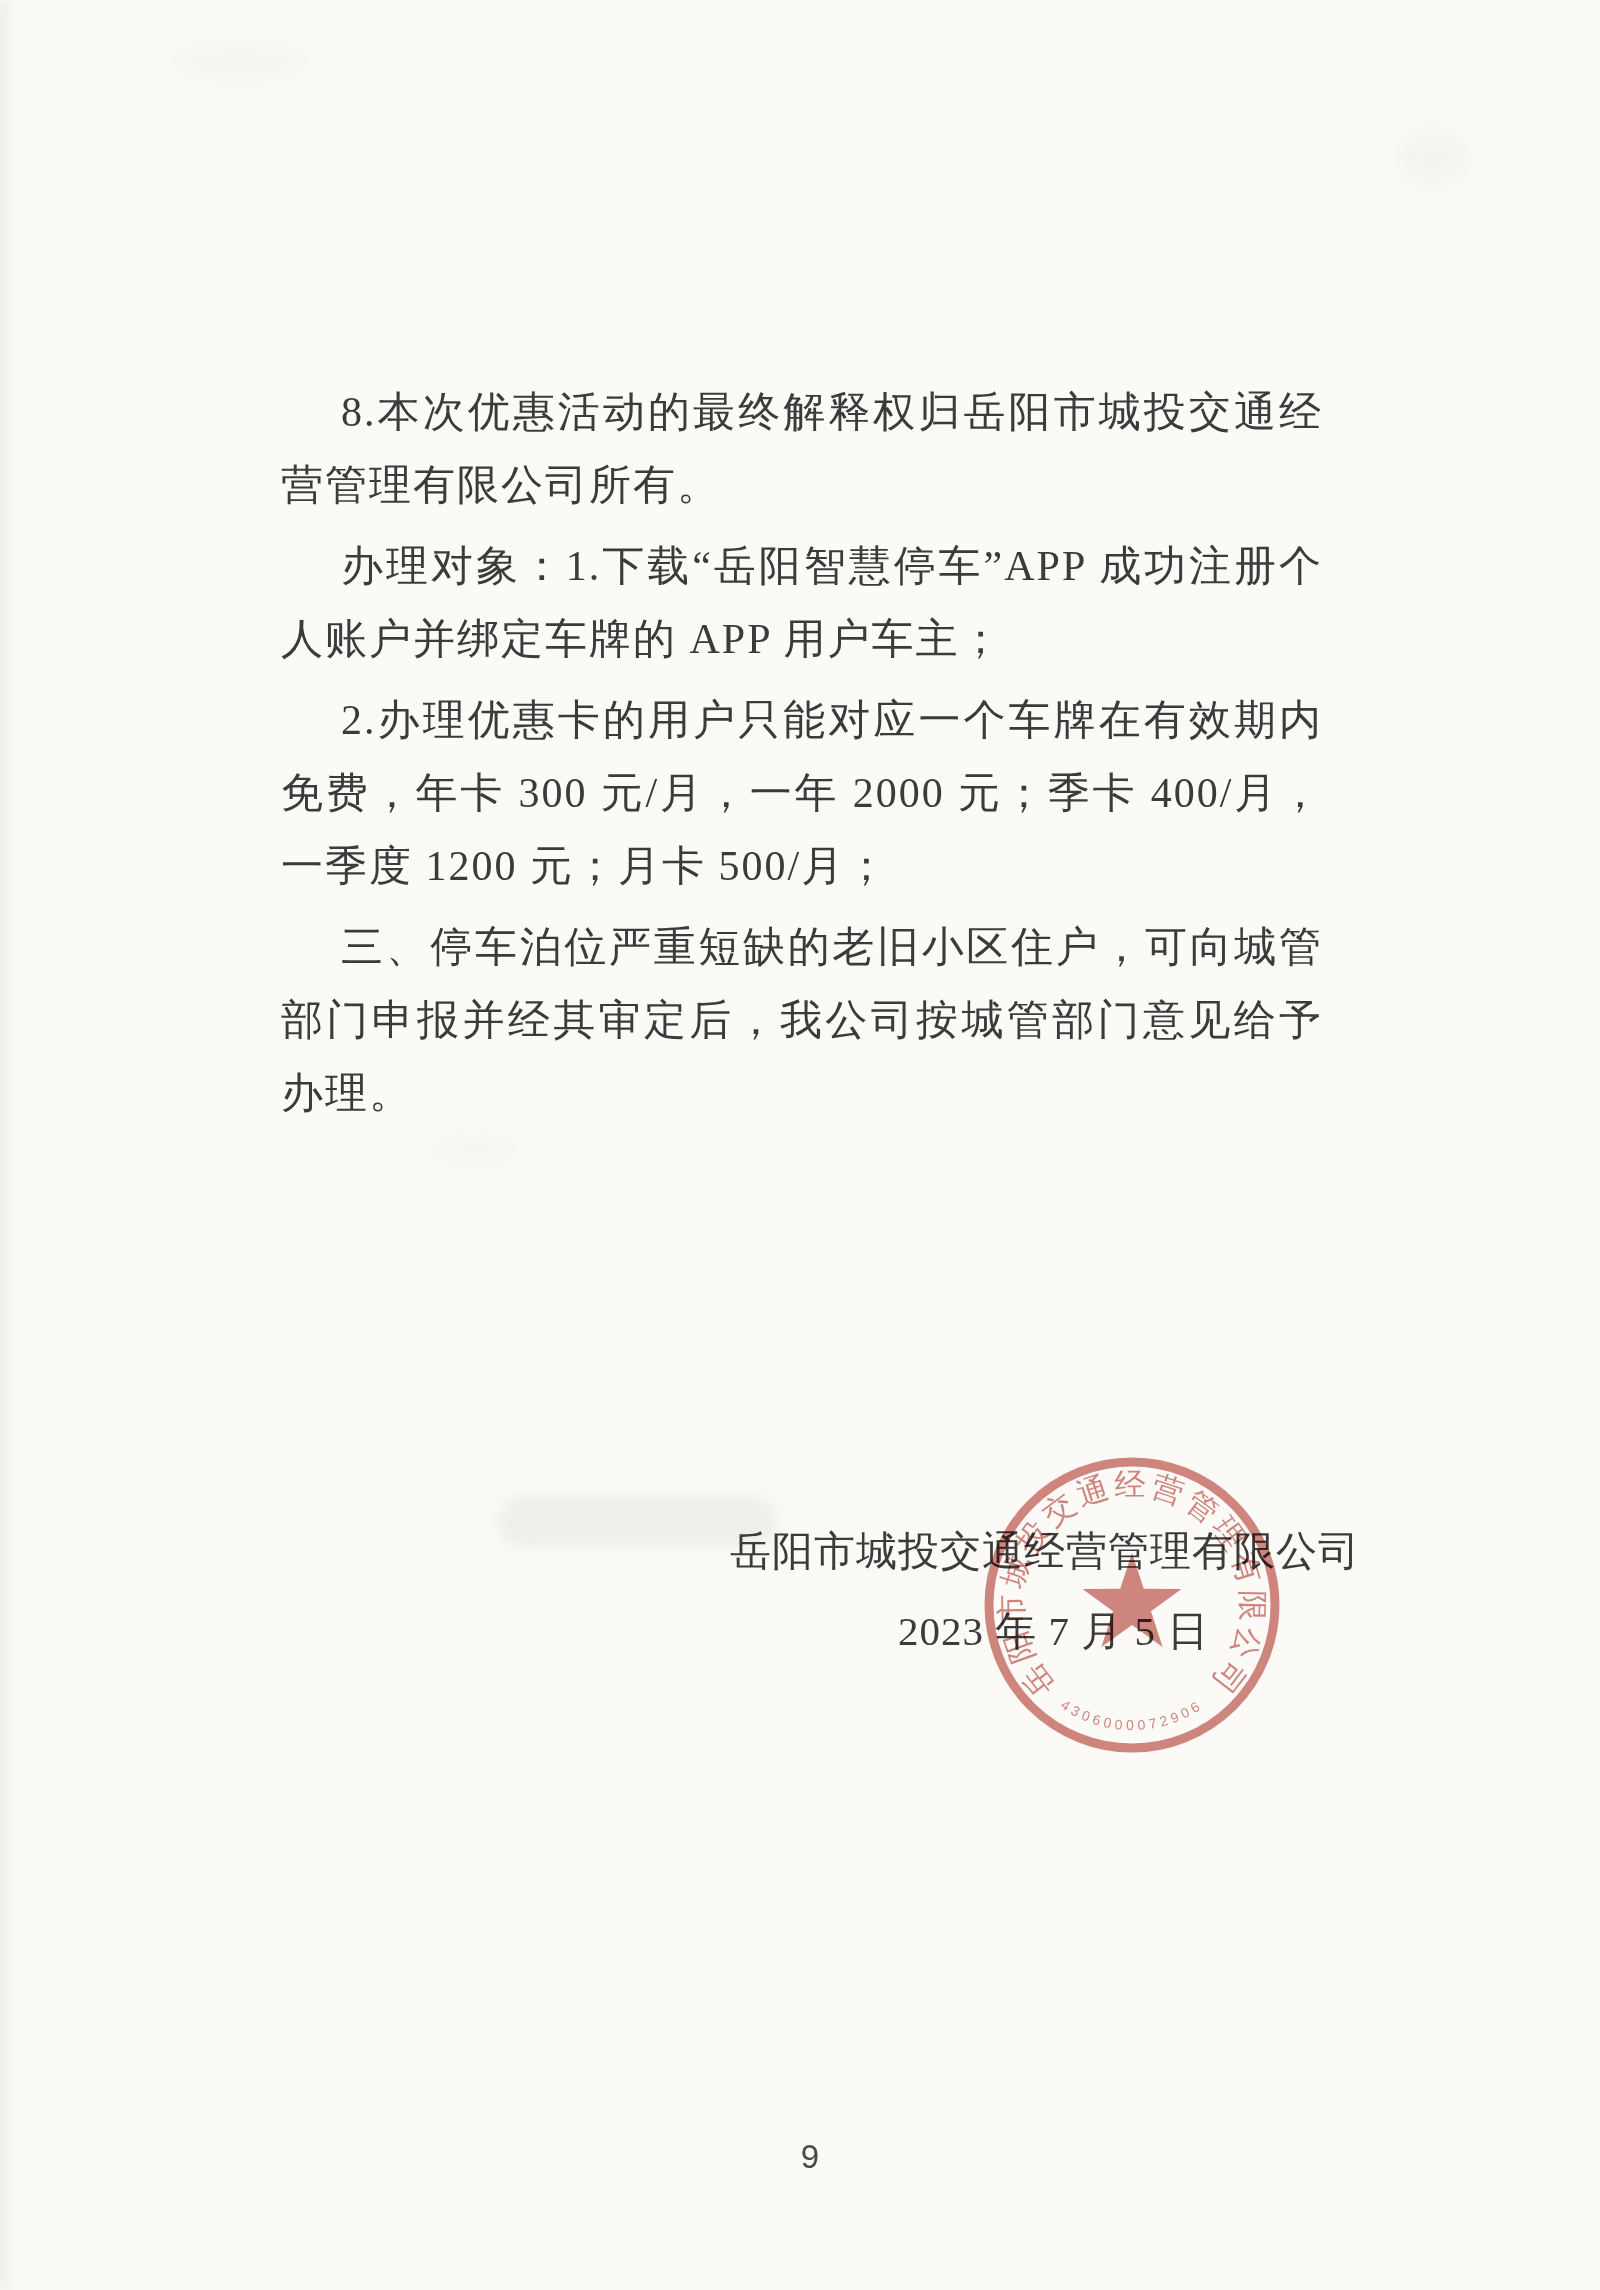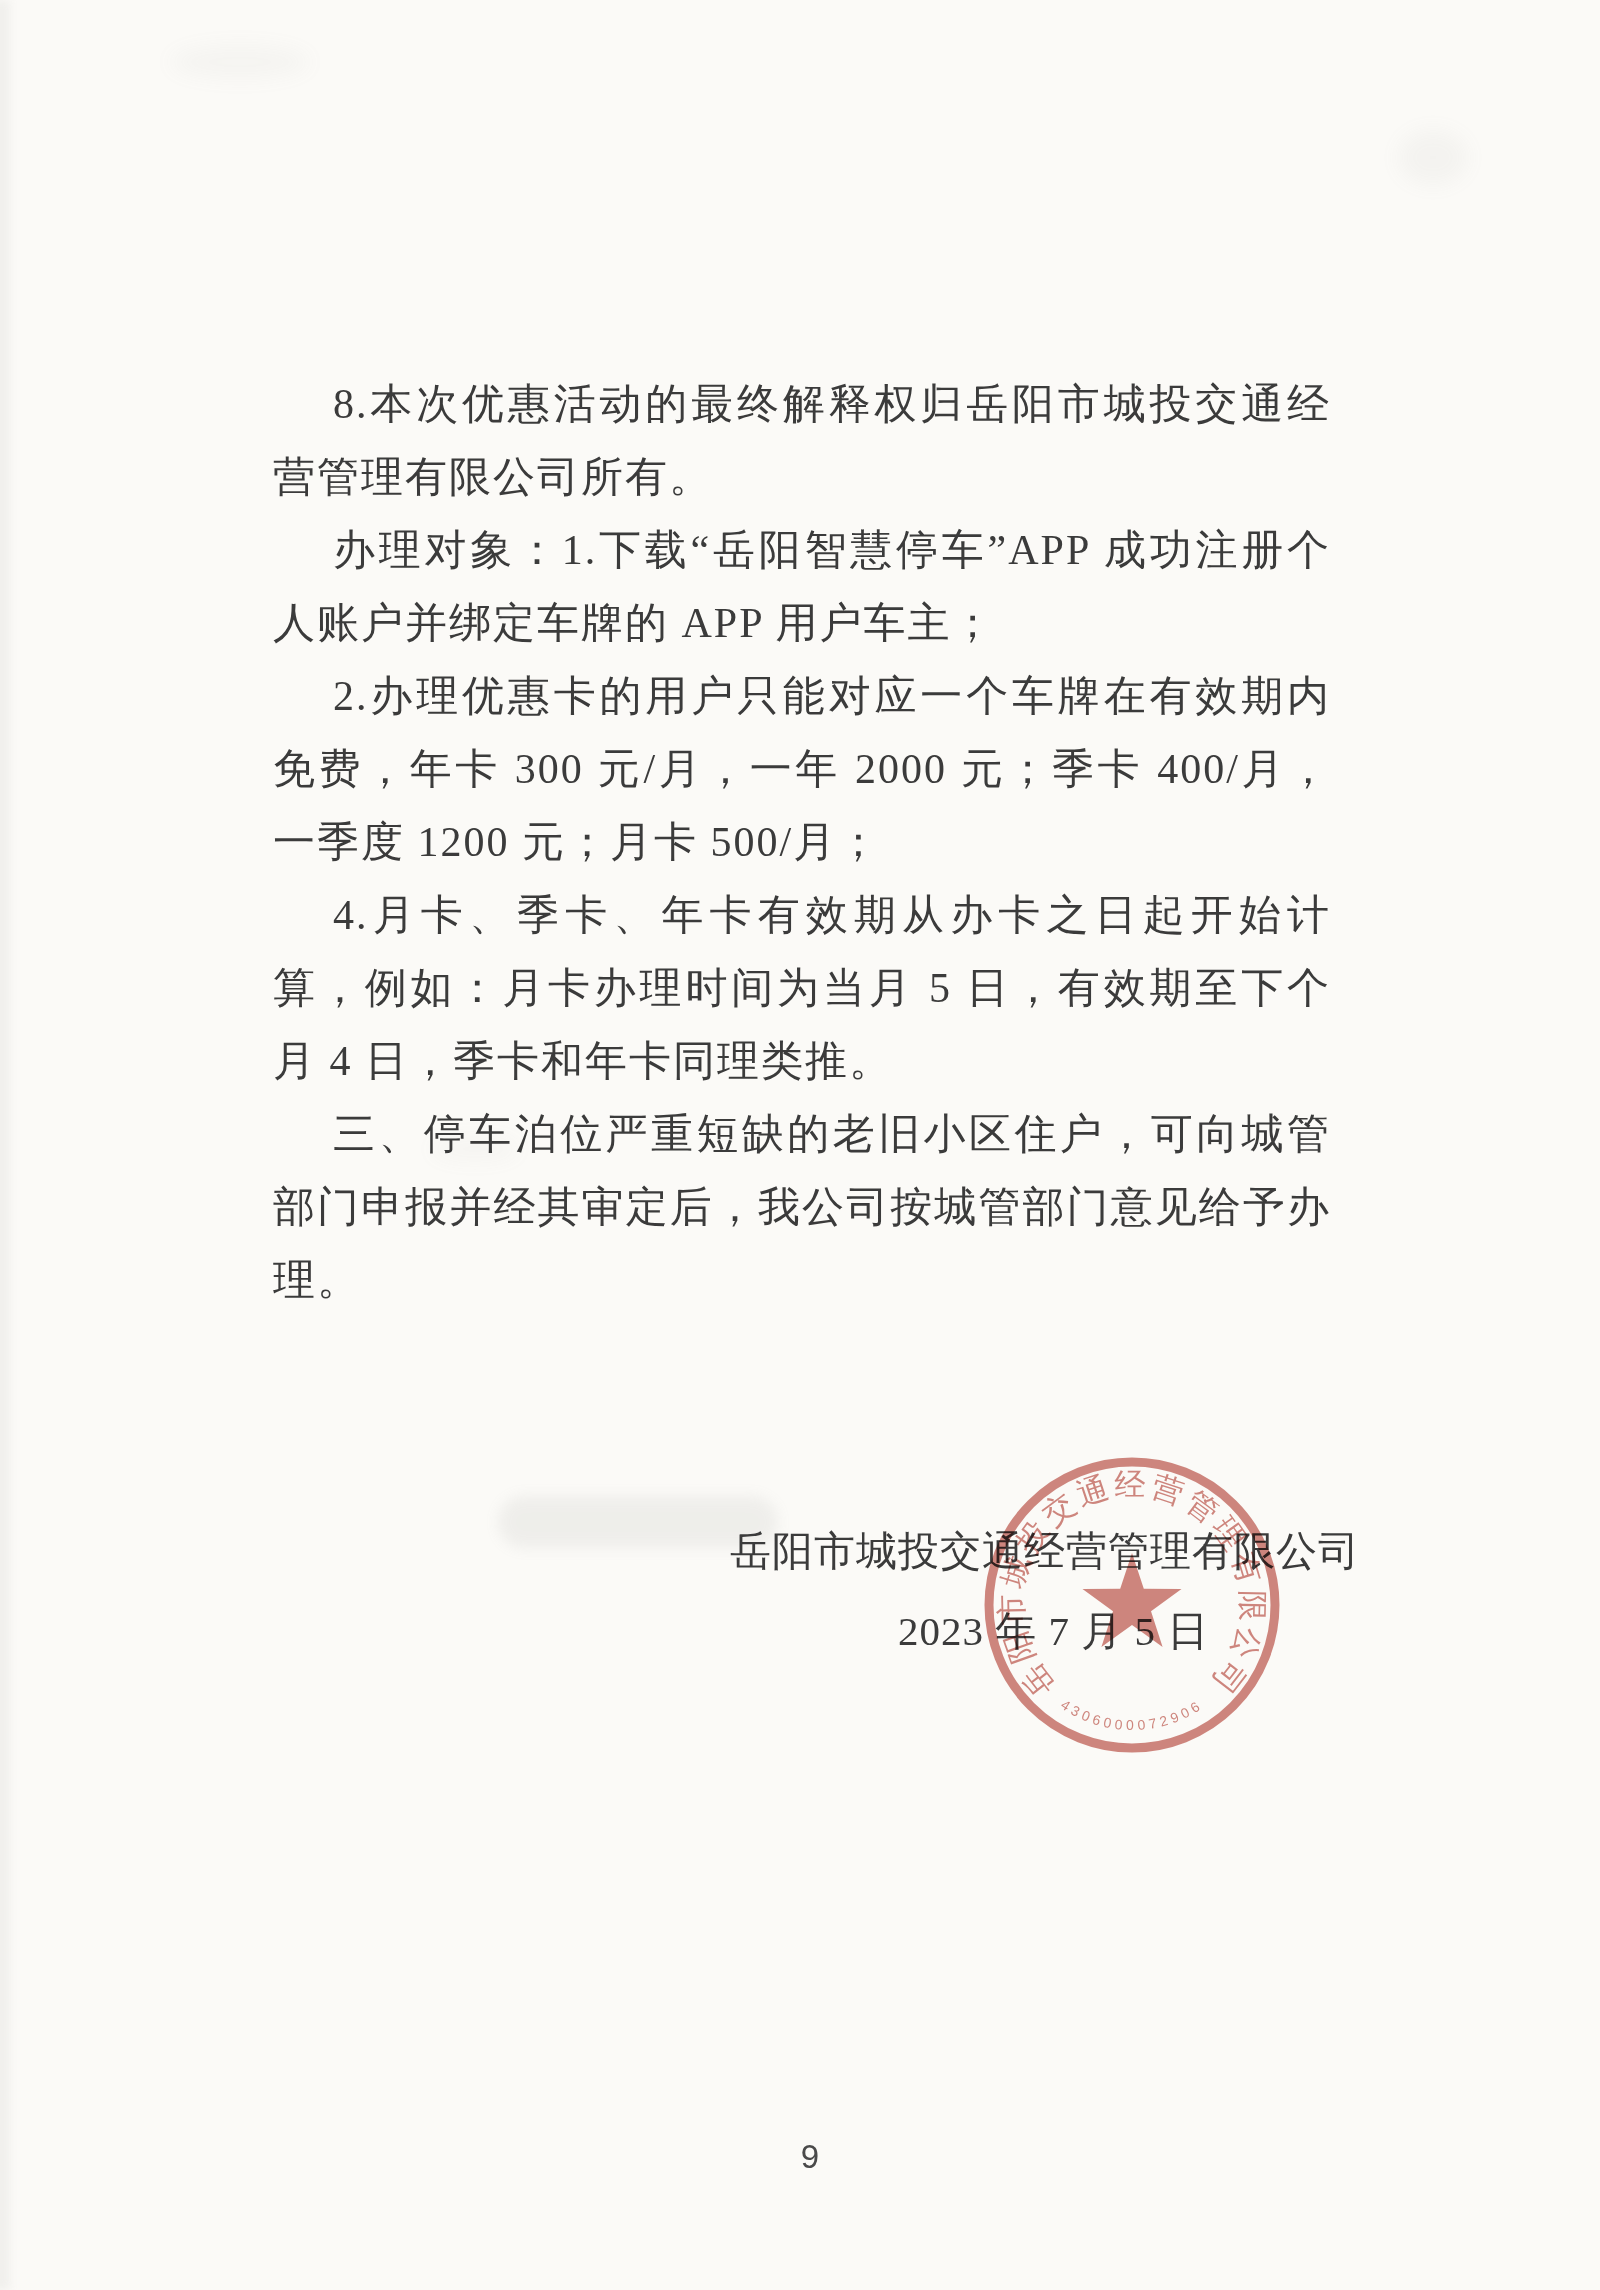--- a/index.html
+++ b/index.html
@@ -34,21 +34,21 @@
     left: 273px;
     top: 368px;
     width: 1058px;
     font-size: 42px;
     line-height: 73px;
     letter-spacing: 2px;
     color: #3b3b3b;
     text-align: justify;
     text-justify: inter-ideograph;
   }
-  .para { margin: 0; text-indent: 60px; font-family: Liberation Serif, serif; }
+  .para { margin: 8px; text-indent: 60px; font-family: Liberation Serif, serif; }
 
   .sig-company {
     position: absolute;
     left: 730px;
     top: 1524px;
     font-size: 41px;
     letter-spacing: 1px;
     color: #3b3b3b;
     white-space: nowrap;
   }
@@ -93,21 +93,20 @@
   <div class="artifact a1"></div>
   <div class="artifact a2"></div>
   <div class="artifact a3"></div>
   <div class="artifact a4"></div>
   <div class="artifact a5"></div>
 
   <main class="body-text">
     <p class="para">8.本次优惠活动的最终解释权归岳阳市城投交通经营管理有限公司所有。</p>
     <p class="para">办理对象：1.下载“岳阳智慧停车”APP 成功注册个人账户并绑定车牌的 APP 用户车主；</p>
     <p class="para">2.办理优惠卡的用户只能对应一个车牌在有效期内免费，年卡 300 元/月，一年 2000 元；季卡 400/月，一季度 1200 元；月卡 500/月；</p>
-    <p class="para">4.月卡、季卡、年卡有效期从办卡之日起开始计算，例如：月卡办理时间为当月 5 日，有效期至下个月 4 日，季卡和年卡同理类推。</p>
     <p class="para">三、停车泊位严重短缺的老旧小区住户，可向城管部门申报并经其审定后，我公司按城管部门意见给予办理。</p>
   </main>
 
   <div class="sig-company">岳阳市城投交通经营管理有限公司</div>
   <div class="sig-date">2023 年 7 月 5 日</div>
 
   <svg class="seal" viewBox="0 0 320 320" aria-hidden="true">
     <defs>
       <path id="sealTopArc" d="M 92.3 246.7 A 110 110 0 1 1 227.7 246.7" fill="none"></path>
       <path id="sealBottomArc" d="M 71.6 248.4 A 125 125 0 0 0 248.4 248.4" fill="none"></path>

